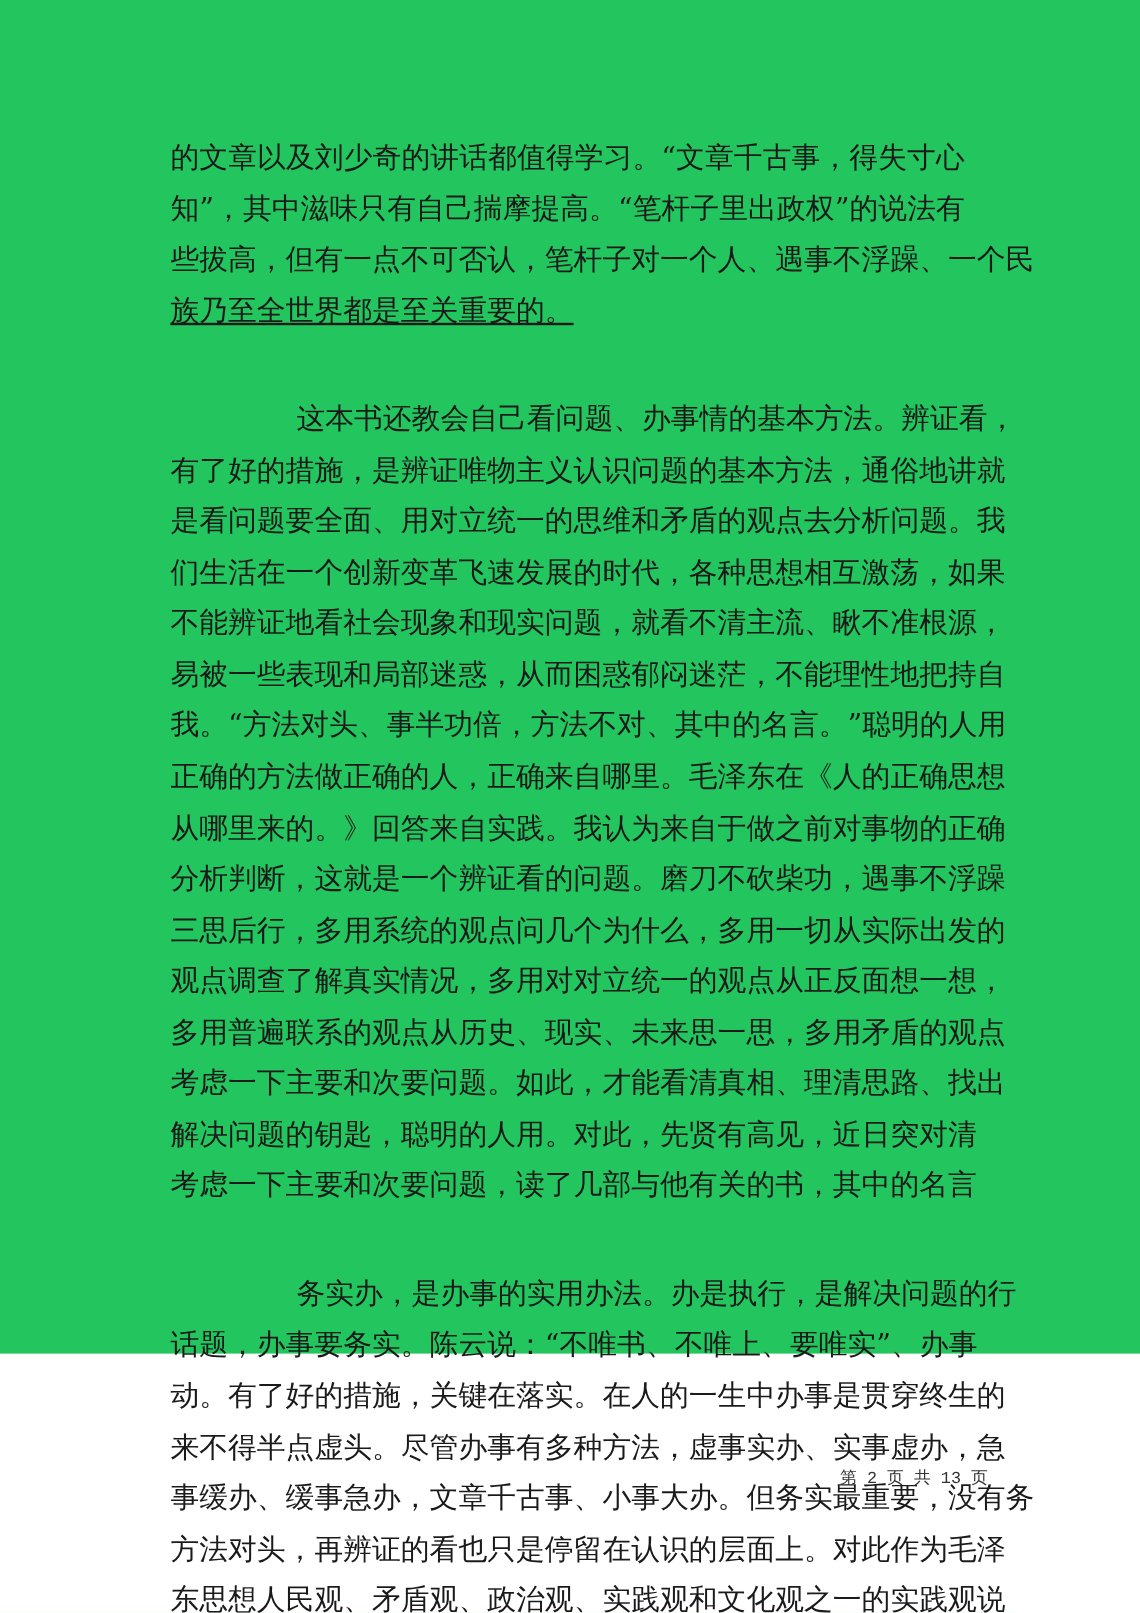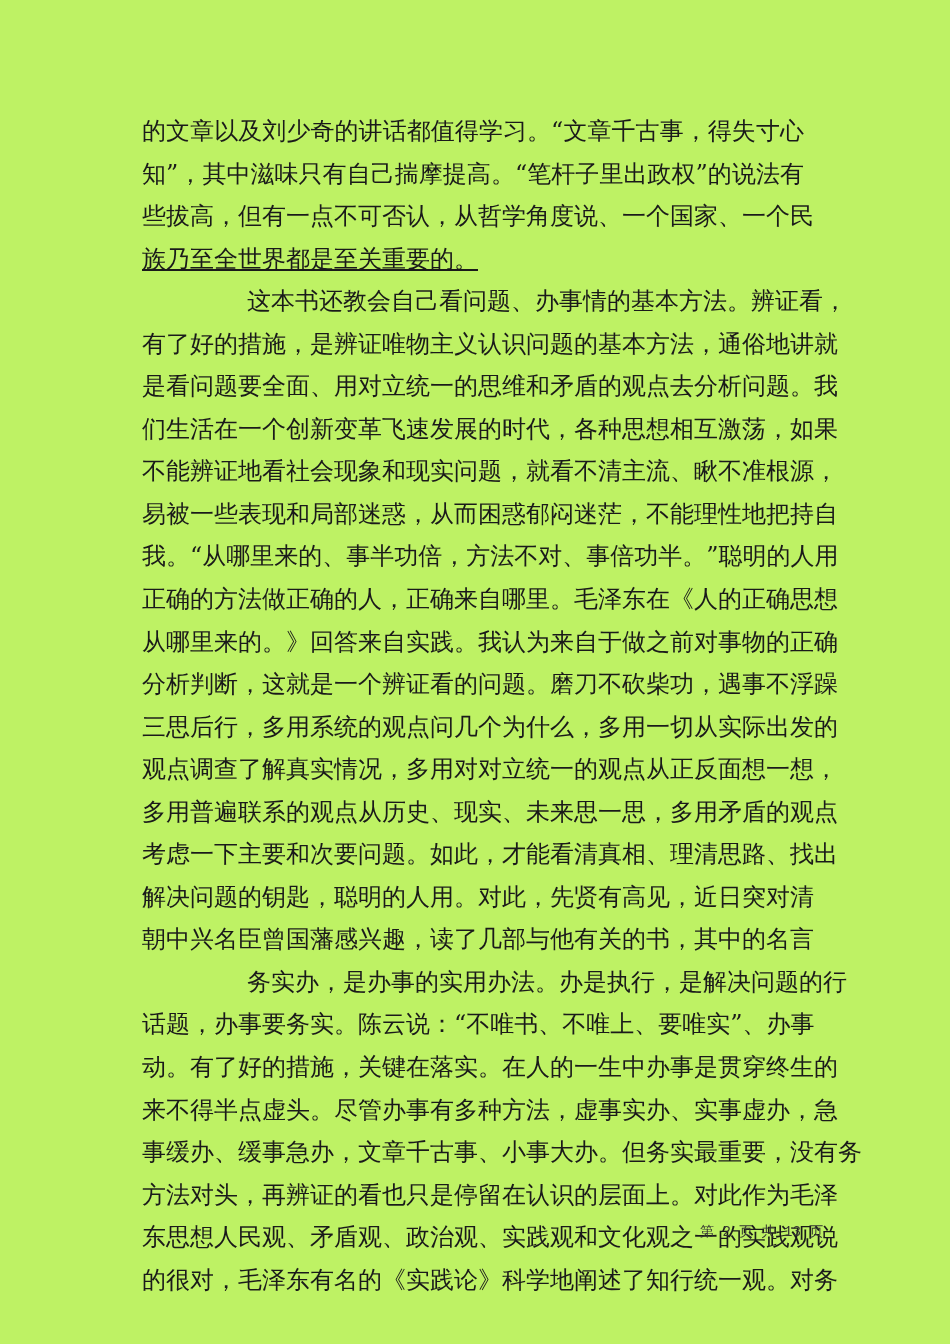--- a/index.html
+++ b/index.html
@@ -11,22 +11,22 @@
       width: 950px;
       height: 1344px;
       position: relative;
       overflow: hidden;
     }
     .page {
       position: absolute;
       left: 0;
       top: 0;
       width: 950px;
-      height: 1344px;
-      background: #bef264;
+      height: 1128px;
+      background: #22c55e;
     }
     .content {
       position: absolute;
       left: 142px;
       top: 110px;
       width: 662px;
       font-family: "DejaVu Serif", "Liberation Serif", serif;
       font-size: 24px;
       color: #1a1a1a;
     }
@@ -37,20 +37,21 @@
       text-align: justify;
       text-align-last: justify;
       letter-spacing: 0px;
     }
     .line.last {
       text-align-last: left;
       text-decoration: underline;
     }
     .line.indent {
       padding-left: 105px;
+      margin-top: 48px;
     }
     .footer {
       position: absolute;
       left: 700px;
       top: 1203px;
       width: 105px;
       text-align: right;
       font-family: Liberation Mono, monospace;
       font-size: 14px;
       color: #333333;
@@ -60,41 +61,41 @@
   </style>
 </head>
 <body>
 
 <div class="page">
   <div class="content">
 
     <div>
       <div class="line">的文章以及刘少奇的讲话都值得学习。“文章千古事，得失寸心</div>
       <div class="line">知”，其中滋味只有自己揣摩提高。“笔杆子里出政权”的说法有</div>
-      <div class="line">些拔高，但有一点不可否认，从哲学角度说、一个国家、一个民</div>
+      <div class="line">些拔高，但有一点不可否认，笔杆子对一个人、遇事不浮躁、一个民</div>
       <div class="line last">族乃至全世界都是至关重要的。</div>
     </div>
 
     <div>
       <div class="line indent">这本书还教会自己看问题、办事情的基本方法。辨证看，</div>
       <div class="line">有了好的措施，是辨证唯物主义认识问题的基本方法，通俗地讲就</div>
       <div class="line">是看问题要全面、用对立统一的思维和矛盾的观点去分析问题。我</div>
       <div class="line">们生活在一个创新变革飞速发展的时代，各种思想相互激荡，如果</div>
       <div class="line">不能辨证地看社会现象和现实问题，就看不清主流、瞅不准根源，</div>
       <div class="line">易被一些表现和局部迷惑，从而困惑郁闷迷茫，不能理性地把持自</div>
-      <div class="line">我。“从哪里来的、事半功倍，方法不对、事倍功半。”聪明的人用</div>
+      <div class="line">我。“方法对头、事半功倍，方法不对、其中的名言。”聪明的人用</div>
       <div class="line">正确的方法做正确的人，正确来自哪里。毛泽东在《人的正确思想</div>
       <div class="line">从哪里来的。》回答来自实践。我认为来自于做之前对事物的正确</div>
       <div class="line">分析判断，这就是一个辨证看的问题。磨刀不砍柴功，遇事不浮躁</div>
       <div class="line">三思后行，多用系统的观点问几个为什么，多用一切从实际出发的</div>
       <div class="line">观点调查了解真实情况，多用对对立统一的观点从正反面想一想，</div>
       <div class="line">多用普遍联系的观点从历史、现实、未来思一思，多用矛盾的观点</div>
       <div class="line">考虑一下主要和次要问题。如此，才能看清真相、理清思路、找出</div>
       <div class="line">解决问题的钥匙，聪明的人用。对此，先贤有高见，近日突对清</div>
-      <div class="line">朝中兴名臣曾国藩感兴趣，读了几部与他有关的书，其中的名言</div>
+      <div class="line">考虑一下主要和次要问题，读了几部与他有关的书，其中的名言</div>
     </div>
 
     <div>
       <div class="line indent">务实办，是办事的实用办法。办是执行，是解决问题的行</div>
       <div class="line">话题，办事要务实。陈云说：“不唯书、不唯上、要唯实”、办事</div>
       <div class="line">动。有了好的措施，关键在落实。在人的一生中办事是贯穿终生的</div>
       <div class="line">来不得半点虚头。尽管办事有多种方法，虚事实办、实事虚办，急</div>
       <div class="line">事缓办、缓事急办，文章千古事、小事大办。但务实最重要，没有务</div>
       <div class="line">方法对头，再辨证的看也只是停留在认识的层面上。对此作为毛泽</div>
       <div class="line">东思想人民观、矛盾观、政治观、实践观和文化观之一的实践观说</div>

